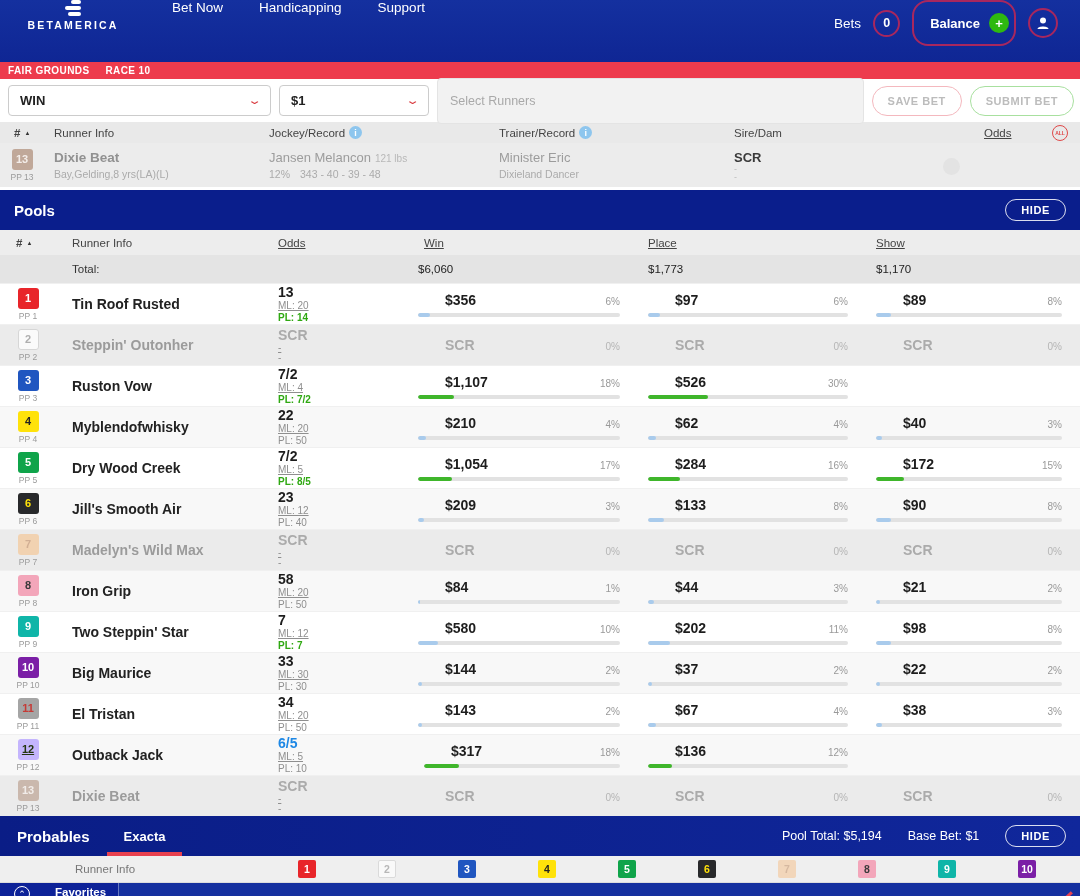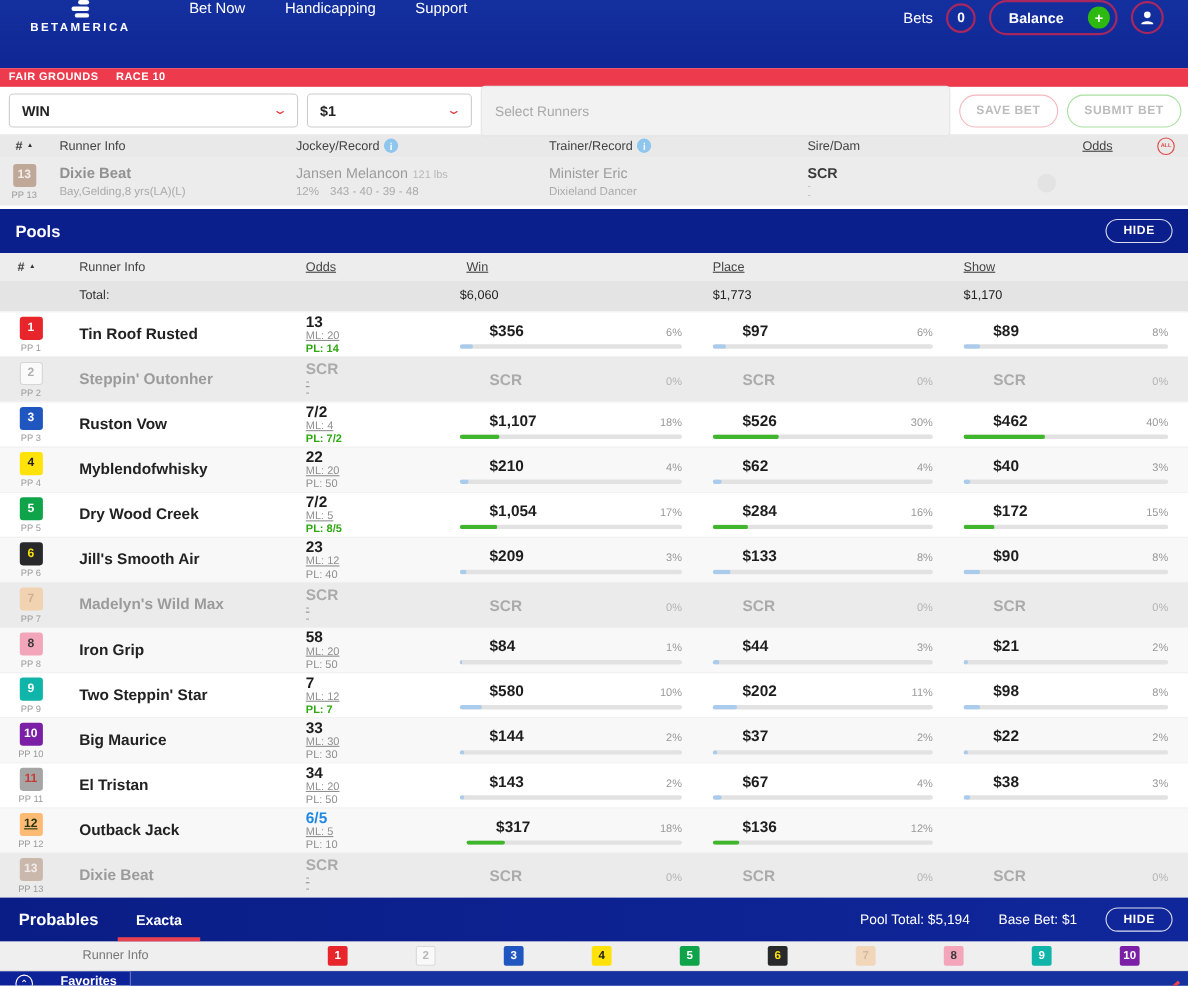--- a/index.html
+++ b/index.html
@@ -13,22 +13,22 @@
   .logo-glyph { display:flex; flex-direction:column; gap:2px; align-items:flex-end; margin-bottom:3px; }
   .logo-glyph i { display:block; height:4px; border-radius:2px; background:#fff; }
   .logo-glyph i:nth-child(1){width:10px;} .logo-glyph i:nth-child(2){width:16px;} .logo-glyph i:nth-child(3){width:13px;}
   .logo-word { font-size:10.5px; font-weight:bold; letter-spacing:2.2px; }
   .navlinks { display:flex; gap:36px; margin-left:56px; }
   .navlink { font-size:13.5px; cursor:pointer; }
   .nav-right { margin-left:auto; display:flex; align-items:center; gap:12px; margin-right:22px; }
   .bets-label { font-size:13.5px; }
   .bets-badge { width:27px; height:27px; border-radius:50%; border:2px solid #a8275e;
     display:flex; align-items:center; justify-content:center; font-size:12.5px; font-weight:bold; }
-  .balance-pill { height:32px; border:2px solid #a8275e; border-radius:16px; padding:0 5px 0 16px;
-    display:flex; align-items:center; gap:22px; cursor:pointer; }
+  .balance-pill { height:46px; border:2px solid #a8275e; border-radius:16px; padding:0 5px 0 16px;
+    display:flex; align-items:center; gap:9px; cursor:pointer; }
   .balance-pill span { font-size:13px; font-weight:bold; }
   .plus-circle { width:20px; height:20px; border-radius:50%; background:#2eb910; color:#fff;
     display:flex; align-items:center; justify-content:center; font-size:15px; font-weight:bold; line-height:1; }
   .avatar { width:30px; height:30px; border-radius:50%; border:2px solid #a8275e;
     display:flex; align-items:center; justify-content:center; cursor:pointer; }
 
   
   .redbar { height:17px; background:#ed3b4d; color:#fff; display:flex; align-items:center;
     gap:16px; padding-left:8px; font-size:10px; font-weight:bold; letter-spacing:.4px; }
 
@@ -366,29 +366,20 @@
     </div>
     <div class="stat-cell">
       <div class="sline">
           <span class="sval">$526</span>
           <span class="spct">30%</span>
         </div>
       <div class="track">
           <div class="fill" style="width: 30%; background: rgb(63, 182, 43);"></div>
         </div>
     </div>
-    <div class="stat-cell">
-      <div class="sline">
-          <span class="sval">$462</span>
-          <span class="spct">40%</span>
-        </div>
-      <div class="track">
-          <div class="fill" style="width: 40%; background: rgb(63, 182, 43);"></div>
-        </div>
-    </div>
   </div>
 
   <div class="pgrid prow">
     <div class="badge-cell">
       <span class="nbadge" style="background: rgb(255, 226, 10); color: rgb(34, 34, 34);">4</span>
       <span class="pp">PP 4</span>
     </div>
     <div class="c-name"><span class="rname">Myblendofwhisky</span></div>
     <div class="odds-cell">
       <div class="cur">22</div>
@@ -693,21 +684,21 @@
           <span class="spct">3%</span>
         </div>
       <div class="track">
           <div class="fill" style="width: 3%; background: rgb(169, 203, 236);"></div>
         </div>
     </div>
   </div>
 
   <div class="pgrid prow">
     <div class="badge-cell">
-      <span class="nbadge" style="background: #fdba74; color: rgb(35, 53, 15); text-decoration: underline;">12</span>
+      <span class="nbadge" style="background: #c4b5fd; color: rgb(35, 53, 15); text-decoration: underline;">12</span>
       <span class="pp">PP 12</span>
     </div>
     <div class="c-name"><span class="rname">Outback Jack</span></div>
     <div class="odds-cell">
       <div class="cur blue">6/5</div>
       <div class="ml">ML: 5</div>
       <div class="pl">PL: 10</div>
     </div>
     <div class="stat-cell">
       <div class="sline">

